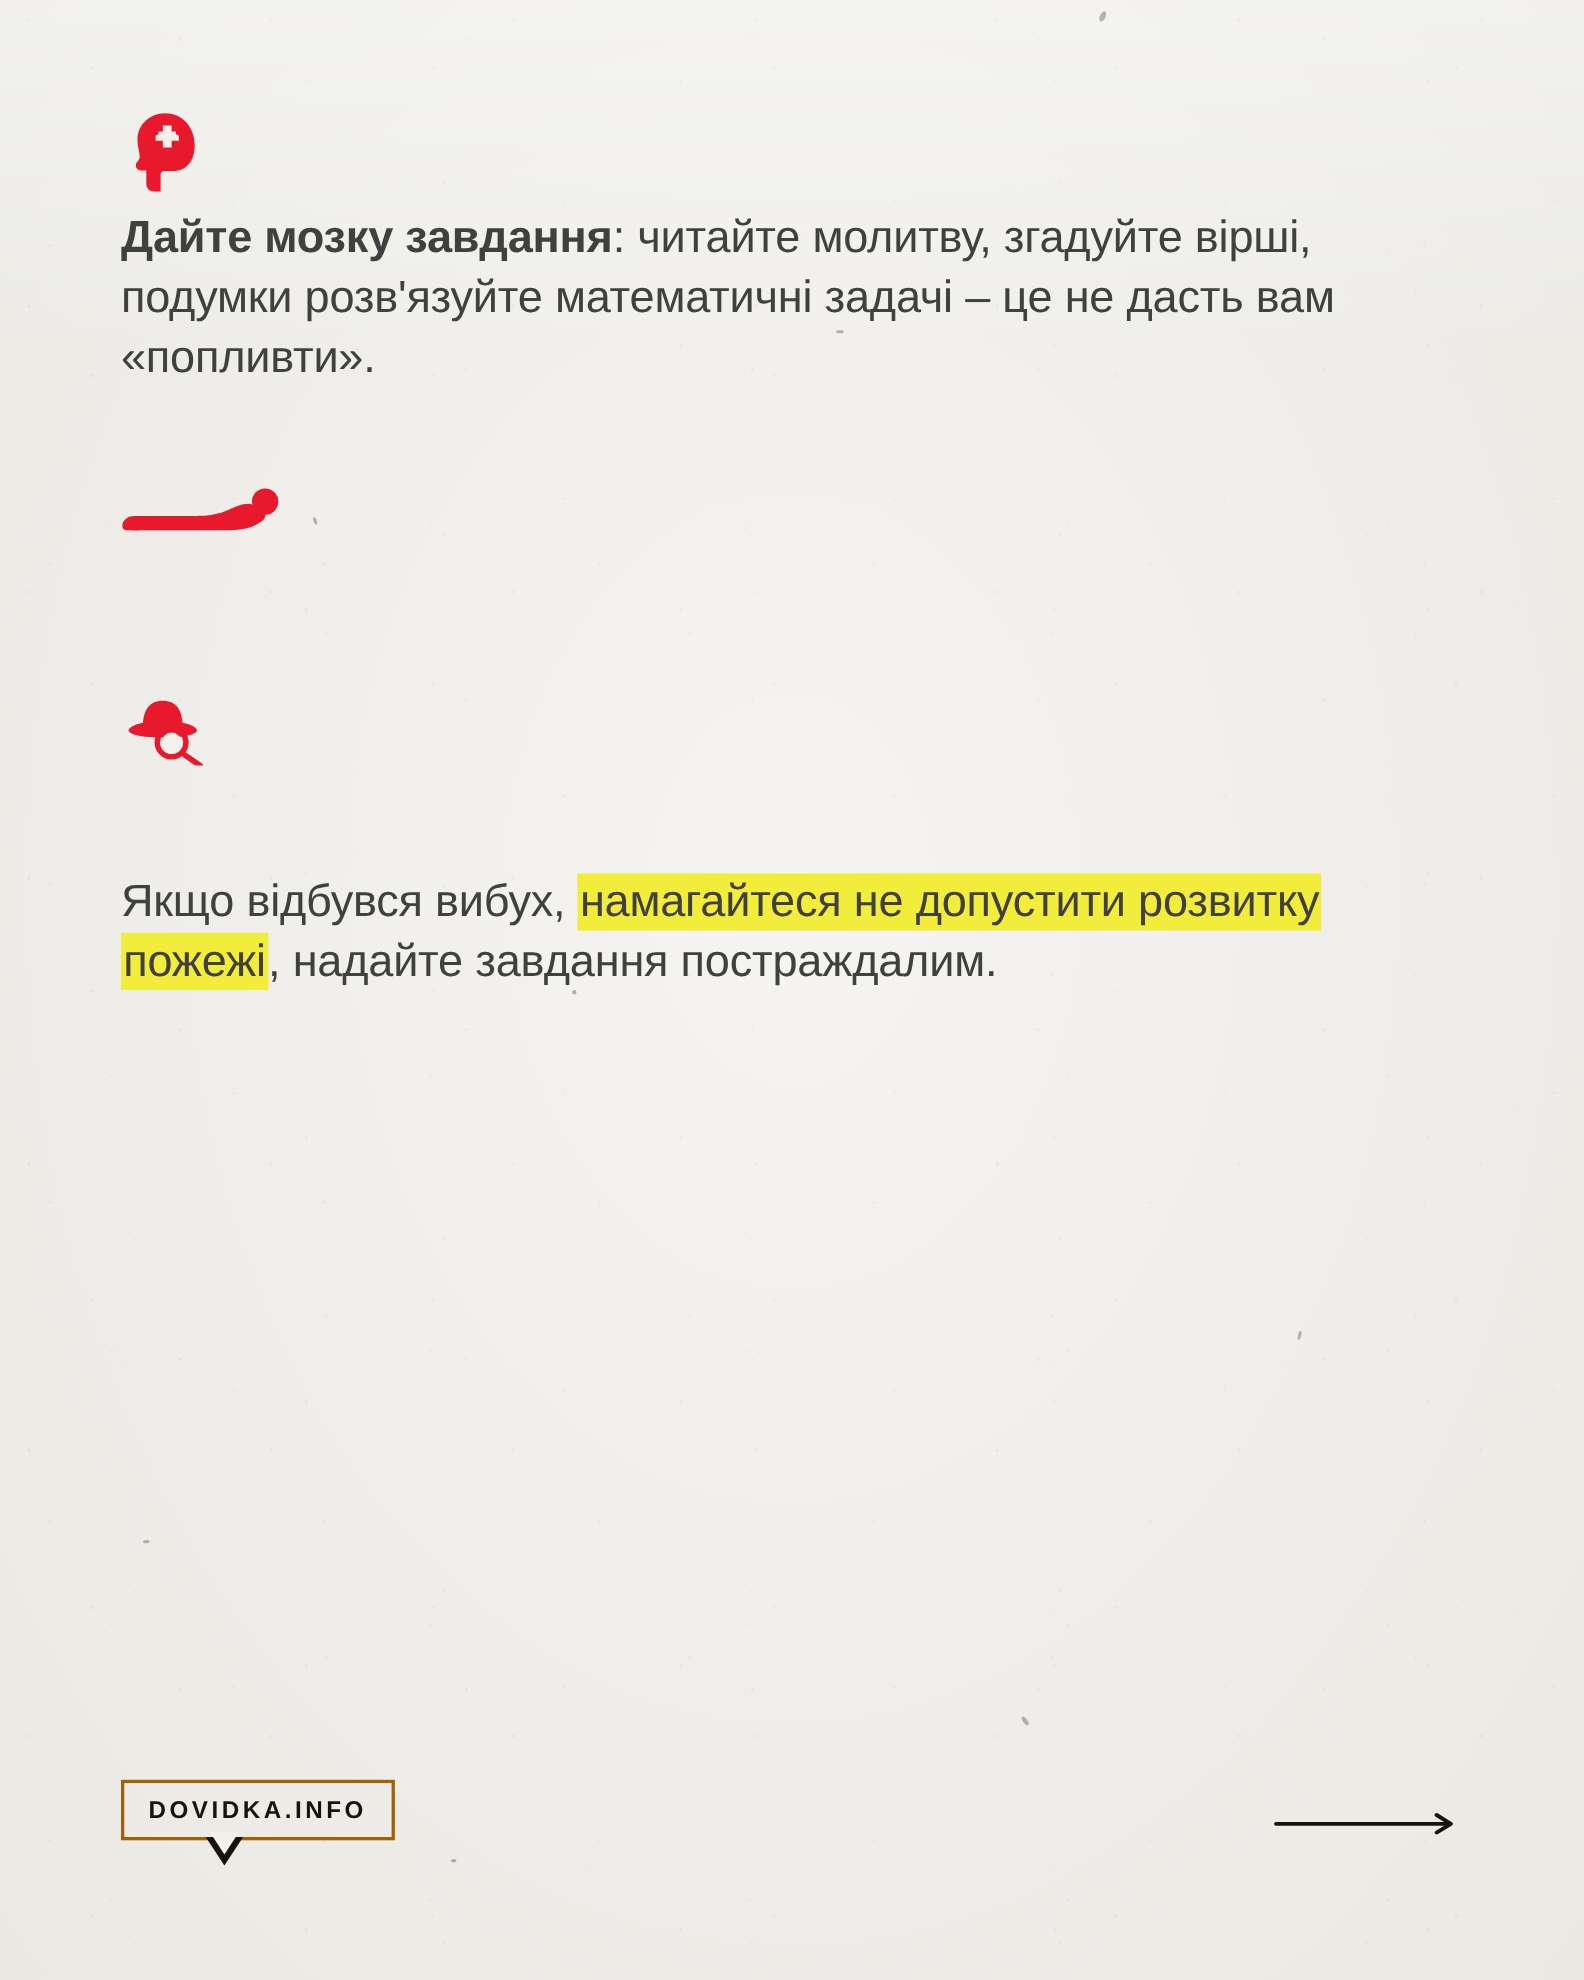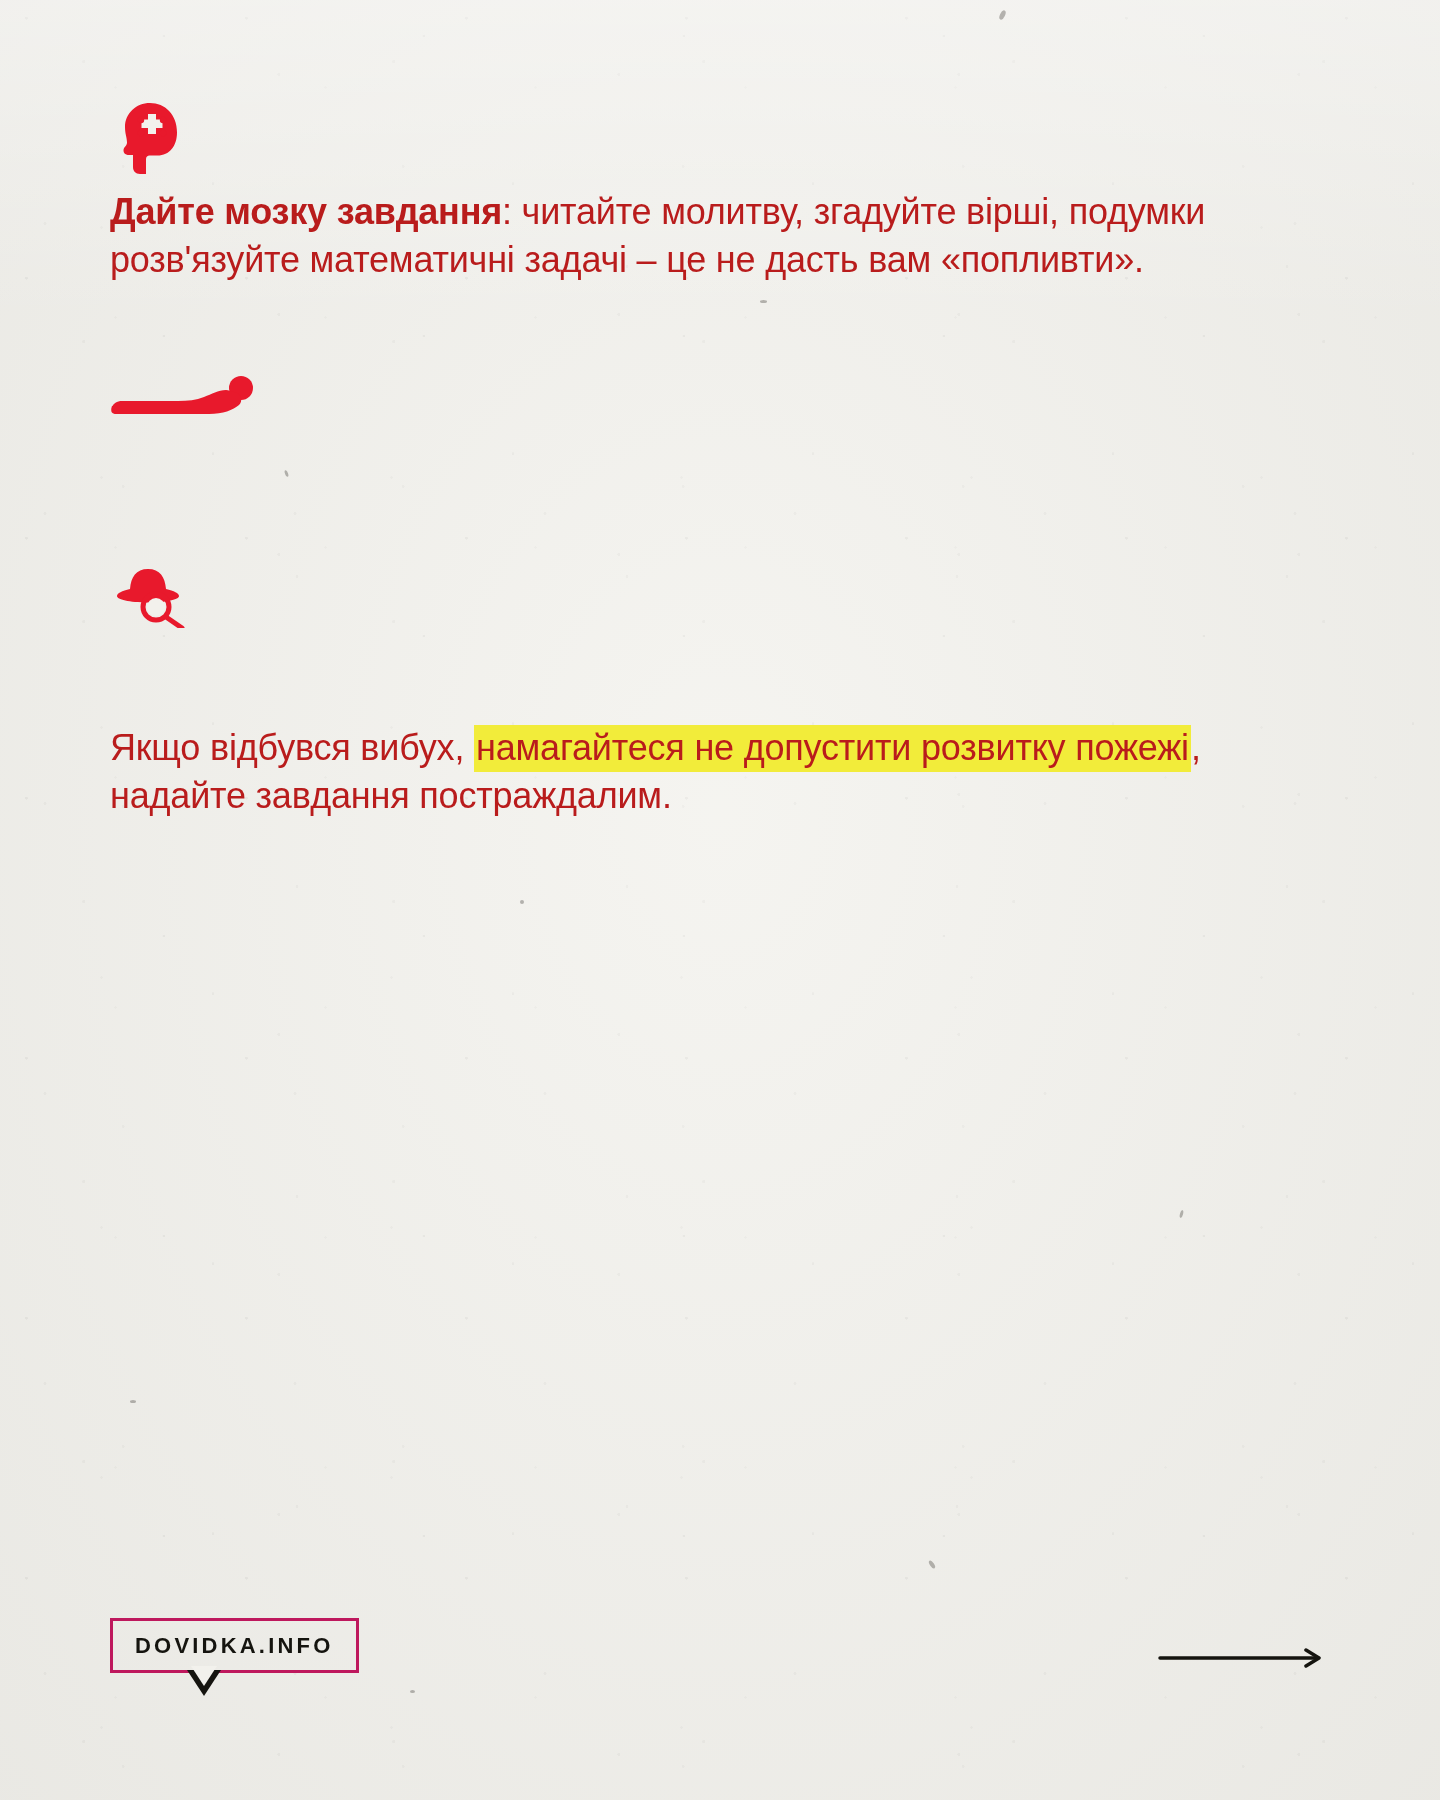--- a/index.html
+++ b/index.html
@@ -67,22 +67,22 @@
   .block { margin-bottom: 0; }
 
   .icon-wrap {
     display: block;
     height: 78px;
     margin-bottom: 10px;
   }
   .icon-wrap svg { display: block; }
 
   .para {
-    color: #b91c1c;
-    font-size: 36px;
+    color: #404040;
+    font-size: 41px;
     line-height: 1.33;
     letter-spacing: -0.2px;
     margin: 0;
     max-width: 1230px;
   }
   .para b, .para .bold {
     font-weight: 700;
   }
 
   .gap-after-p { height: 74px; }
@@ -99,21 +99,21 @@
     position: absolute;
     left: 110px;
     bottom: 112px;
     width: 1235px;
     height: 70px;
   }
   .logo {
     position: absolute;
     left: 0;
     top: 0;
-    border: 3px solid #be185d;
+    border: 3px solid #a16207;
     padding: 14px 22px 13px 22px;
     font-size: 22px;
     font-weight: 700;
     letter-spacing: 3.2px;
     color: #15140f;
     line-height: 1;
     background: transparent;
   }
   .logo-tail {
     position: absolute;

